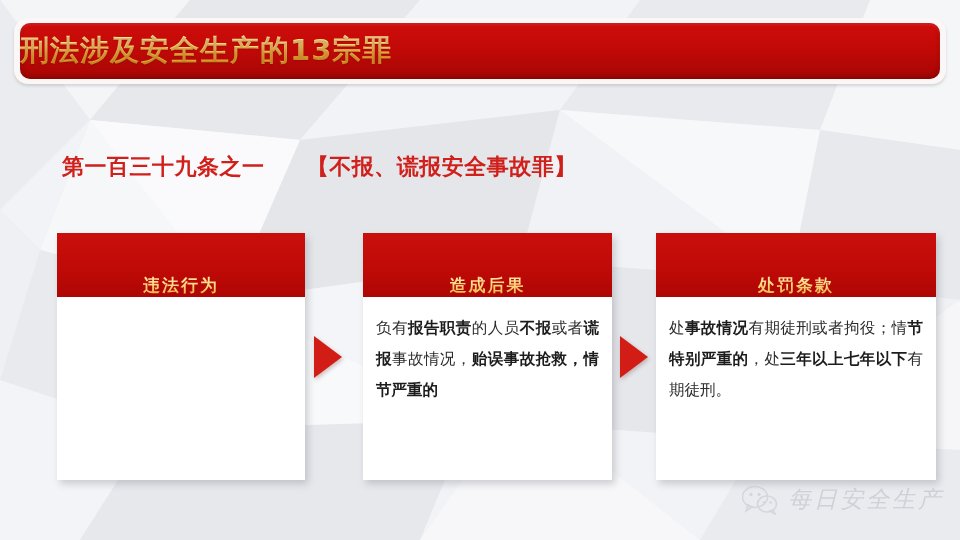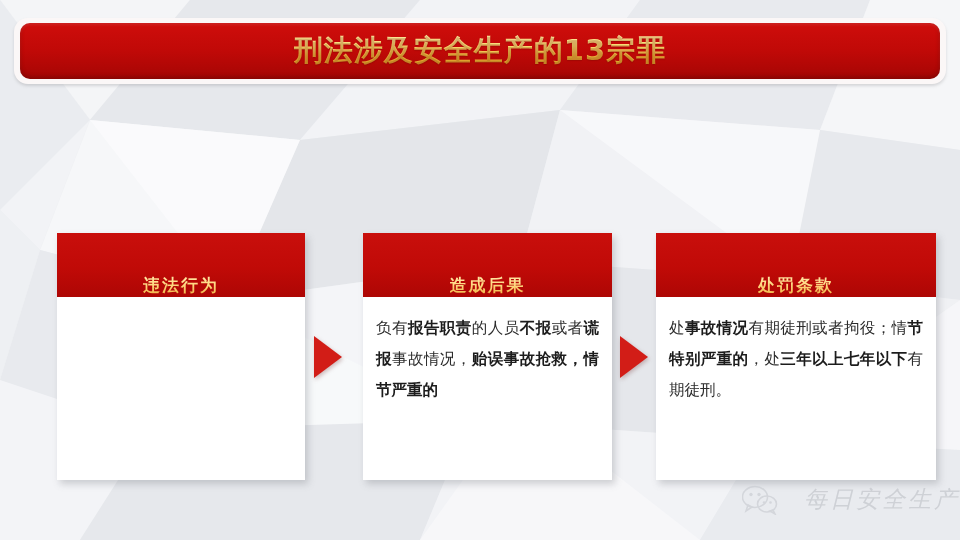--- a/index.html
+++ b/index.html
@@ -44,21 +44,20 @@
     position: absolute;
     left: 6px;
     top: 5px;
     right: 6px;
     bottom: 5px;
     border-radius: 10px;
     background: linear-gradient(180deg, #cf0d0b 0%, #c00907 50%, #a50604 100%);
     box-shadow: inset 0 -2px 5px rgba(0,0,0,0.22), inset 0 2px 3px rgba(255,255,255,0.10);
     display: flex;
     align-items: center;
-    justify-content: center;
   }
   #title-text {
     font-size: 29px;
     font-weight: bold;
     letter-spacing: 1px;
     background: linear-gradient(180deg, #fff0b0 0%, #ffdf72 38%, #f0b93c 62%, #d99a20 100%);
     -webkit-background-clip: text;
     background-clip: text;
     color: transparent;
     -webkit-text-fill-color: transparent;
@@ -133,21 +132,21 @@
   #arrow-1 { left: 314px; }
   #arrow-2 { left: 620px; }
 
   
   #watermark {
     position: absolute;
     left: 742px;
     top: 484px;
     display: flex;
     align-items: center;
-    gap: 26px;
+    gap: 10px;
     opacity: 0.55;
   }
   #wm-icon { display: block; }
   #wm-text {
     font-size: 23px;
     color: #b9bcc2;
     letter-spacing: 3px;
     font-style: italic;
     white-space: nowrap;
   }
@@ -191,20 +190,25 @@
       <polygon points="420,540 700,540 520,400" fill="#fafafc" opacity="0.6"></polygon>
     </g>
   </svg>
 
   <div id="title-wrap">
     <div id="title-bar">
       <span id="title-text">刑法涉及安全生产的13宗罪</span>
     </div>
   </div>
 
+  <div id="subtitle">
+    <span>第一百三十九条之一</span>
+    <span class="sub-gap"></span>
+    <span>【不报、谎报安全事故罪】</span>
+  </div>
 
   <div class="card" id="card-1">
     <div class="card-head">
       <span class="card-head-text">违法行为</span>
     </div>
   </div>
 
   <div class="arrow" id="arrow-1"></div>
 
   <div class="card" id="card-2">

